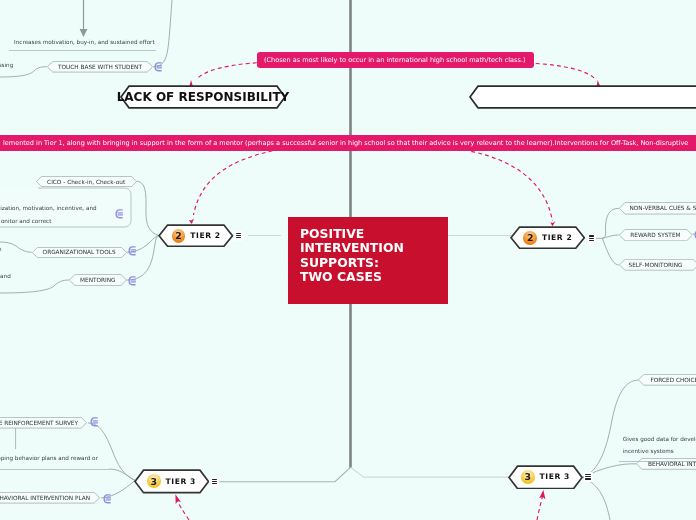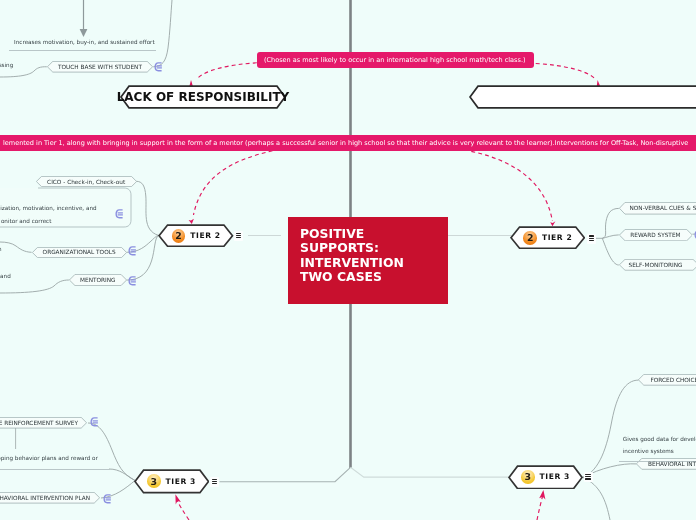--- a/index.html
+++ b/index.html
@@ -120,22 +120,22 @@
     <path d="M596.7 86.2 L600.2 86.2 L597.6 80.0 Z"></path>
     <path d="M191.8 224.0 L188.6 219.9 L191.0 220.6 L193.9 218.7 Z"></path>
     <path d="M552.5 226.3 L550.2 222.2 L552.8 223.0 L555.4 221.2 Z"></path>
     <path d="M175.4 494.3 L180.9 501.9 L177.4 500.9 L175.7 504.4 Z"></path>
     <path d="M543.4 489.9 L539.2 498.2 L542.7 496.8 L545.4 499.6 Z"></path>
   </g>
 </svg>
 
 <div id="rootnode" style="left:280px;top:217px;width:160px;height:87px;padding:10px 0 0 12px;margin-left:8px;">
   <div>POSITIVE</div>
+  <div>INTERVENTION</div>
   <div>SUPPORTS:</div>
-  <div>INTERVENTION</div>
   <div>TWO CASES</div>
 </div>
 
 <div class="bighex" style="left:120px;top:85px;width:166px;height:24px;font-size:12px;">
   <svg class="hexsvg" viewBox="0 0 166 24" preserveAspectRatio="none">
     <polygon points="1,12 9,1.2 157,1.2 165,12 157,22.8 9,22.8" fill="#ffffff" stroke="#2b2b2b" stroke-width="1.7"></polygon>
   </svg>
   <span class="lbl">LACK OF RESPONSIBILITY</span>
 </div>
 

